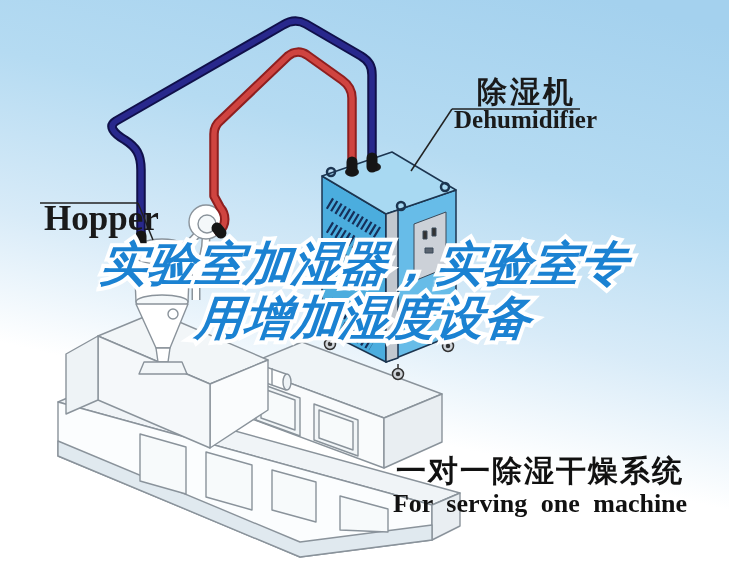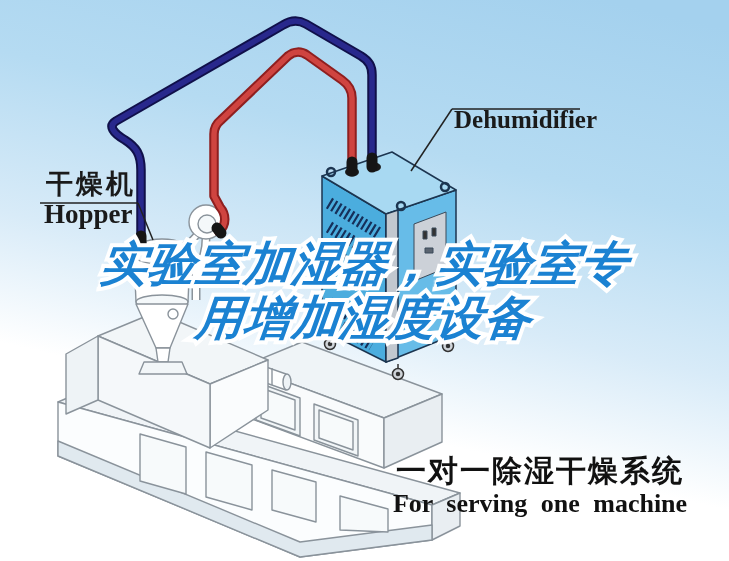--- a/index.html
+++ b/index.html
@@ -8,21 +8,21 @@
     width:729px;height:561px;
     overflow:hidden;
     background:linear-gradient(193deg,#a4d1ee 4%,#b5dbf2 30%,#d8ebf8 52%,#ffffff 70%);
     font-family:"Liberation Sans","DejaVu Sans",sans-serif;
   }
   #art{position:absolute;left:0;top:0;}
   .txt{position:absolute;white-space:nowrap;}
   .lbl-zh{color:#1a1a1a;font-weight:bold;}
   .lbl-en{color:#1a1a1a;font-family:"Liberation Serif","DejaVu Serif",serif;font-weight:bold;text-align:center;}
   .lbl-zh-dryer{left:46px;top:166px;font-size:27px;letter-spacing:3px;}
-  .lbl-en-hopper{left:44px;top:199px;font-size:27px;}
+  .lbl-en-hopper{left:44px;top:199px;font-size:35px;}
   .lbl-zh-dehu{left:477px;top:72px;font-size:30px;letter-spacing:3px;}
   .lbl-en-dehu{left:454px;top:106px;font-size:25px;}
   .headline-line{
     left:0;right:0;text-align:center;
     font-size:47px;font-weight:800;font-style:italic;
     letter-spacing:1px;transform:skewX(-6deg);
   }
   .hl1{top:233px;}
   .hl2{top:287px;}
   .hl-stroke{
@@ -164,23 +164,23 @@
     </g>
 
     <g stroke="#222" stroke-width="1.5" fill="none">
       <line x1="40" y1="203" x2="138" y2="203"></line>
       <line x1="138" y1="203" x2="153" y2="240"></line>
       <line x1="452" y1="109" x2="580" y2="109"></line>
       <line x1="452" y1="109" x2="411" y2="171"></line>
     </g>
   </svg>
 
-  <div class="txt lbl-zh lbl-zh-dryer">干燥机</div>
   <div class="txt lbl-en lbl-en-hopper">Hopper</div>
 
+  <div class="txt lbl-zh lbl-zh-dehu">除湿机</div>
   <div class="txt lbl-en lbl-en-dehu">Dehumidifier</div>
 
   <div class="txt headline-line hl1 hl-stroke">实验室加湿器，实验室专</div>
   <div class="txt headline-line hl1 hl-fill">实验室加湿器，实验室专</div>
   <div class="txt headline-line hl2 hl-stroke">用增加湿度设备</div>
   <div class="txt headline-line hl2 hl-fill">用增加湿度设备</div>
 
   <div class="txt caption-sub">For serving one machine</div>
   <div class="txt caption-title">一对一除湿干燥系统</div>
 </div>

